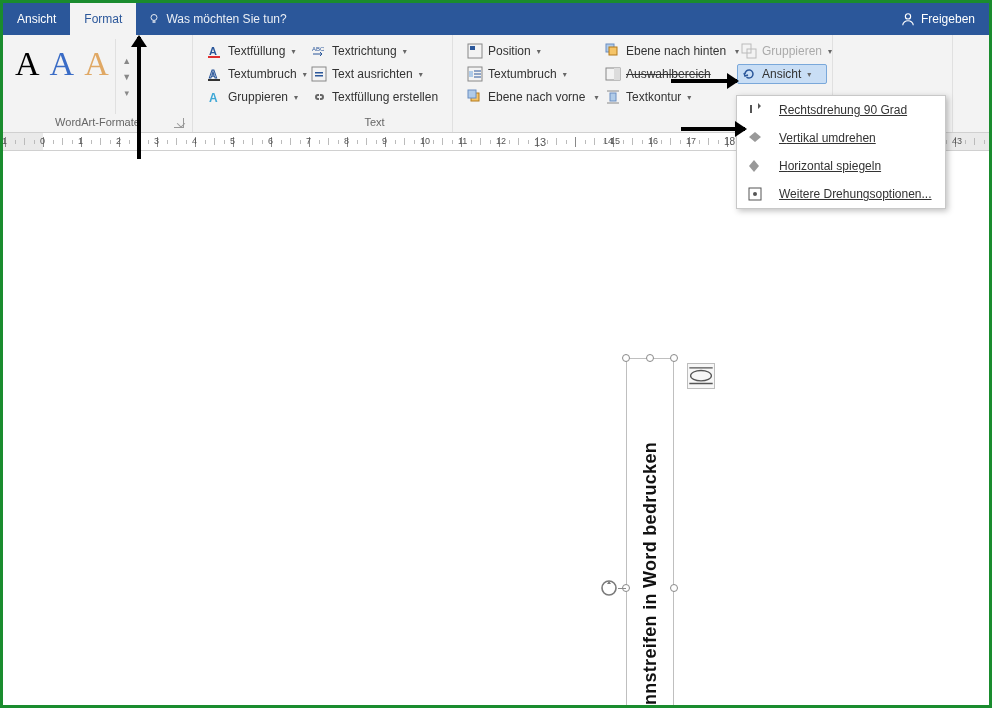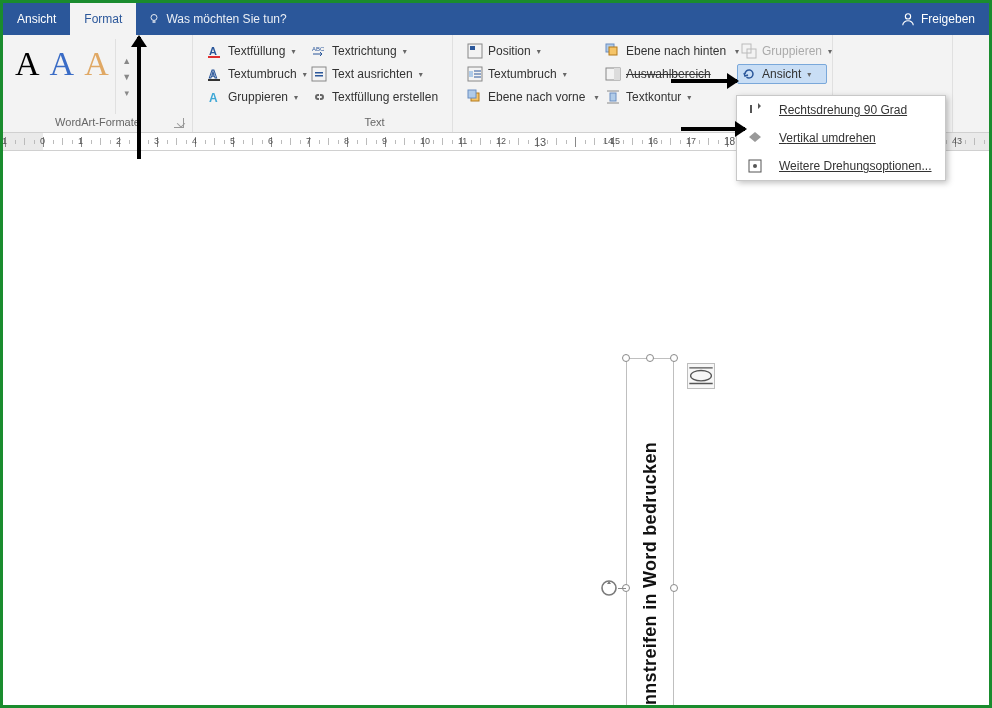--- a/index.html
+++ b/index.html
@@ -316,20 +316,28 @@
       </span>
     <span><u>R</u><span></span>echtsdrehung 90 Grad</span>
   </div>
   <div class="item">
     <span class="ic">
         <svg viewBox="0 0 16 16">
           <path d="M2 7l6-5v10zM8 2l6 5-6 5z" fill="#555" opacity=".6"></path>
         </svg>
       </span>
     <span><u>V</u>ertikal umdrehen</span>
+  </div>
+  <div class="item">
+    <span class="ic">
+        <svg viewBox="0 0 16 16">
+          <path d="M7 2l-5 6h10zM2 8l5 6 5-6z" fill="#555" opacity=".6"></path>
+        </svg>
+      </span>
+    <span><u>H</u>orizontal spiegeln</span>
   </div>
   <div class="item">
     <span class="ic">
         <svg viewBox="0 0 16 16">
           <rect x="2" y="2" width="12" height="12" fill="none" stroke="#555"></rect>
           <circle cx="8" cy="8" r="2" fill="#555"></circle>
         </svg>
       </span>
     <span><u>W</u>eitere Drehungsoptionen...</span>
   </div>

